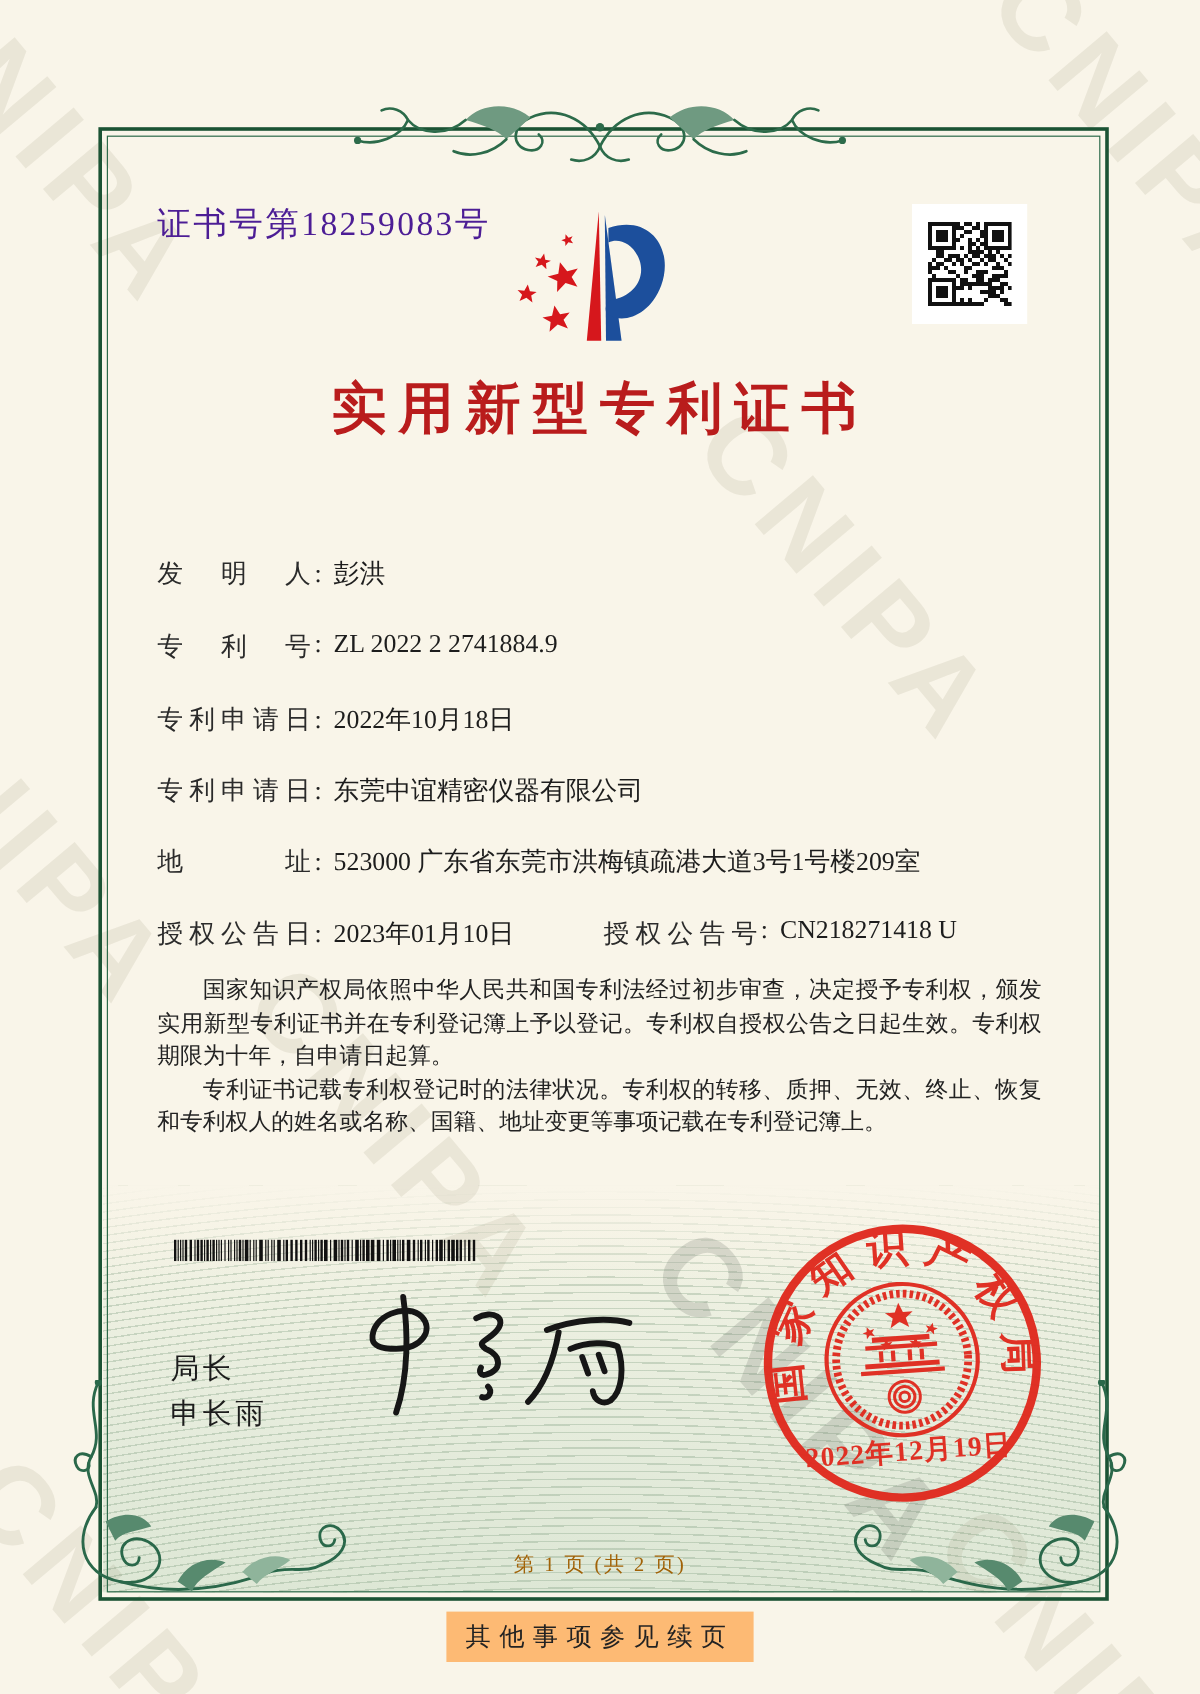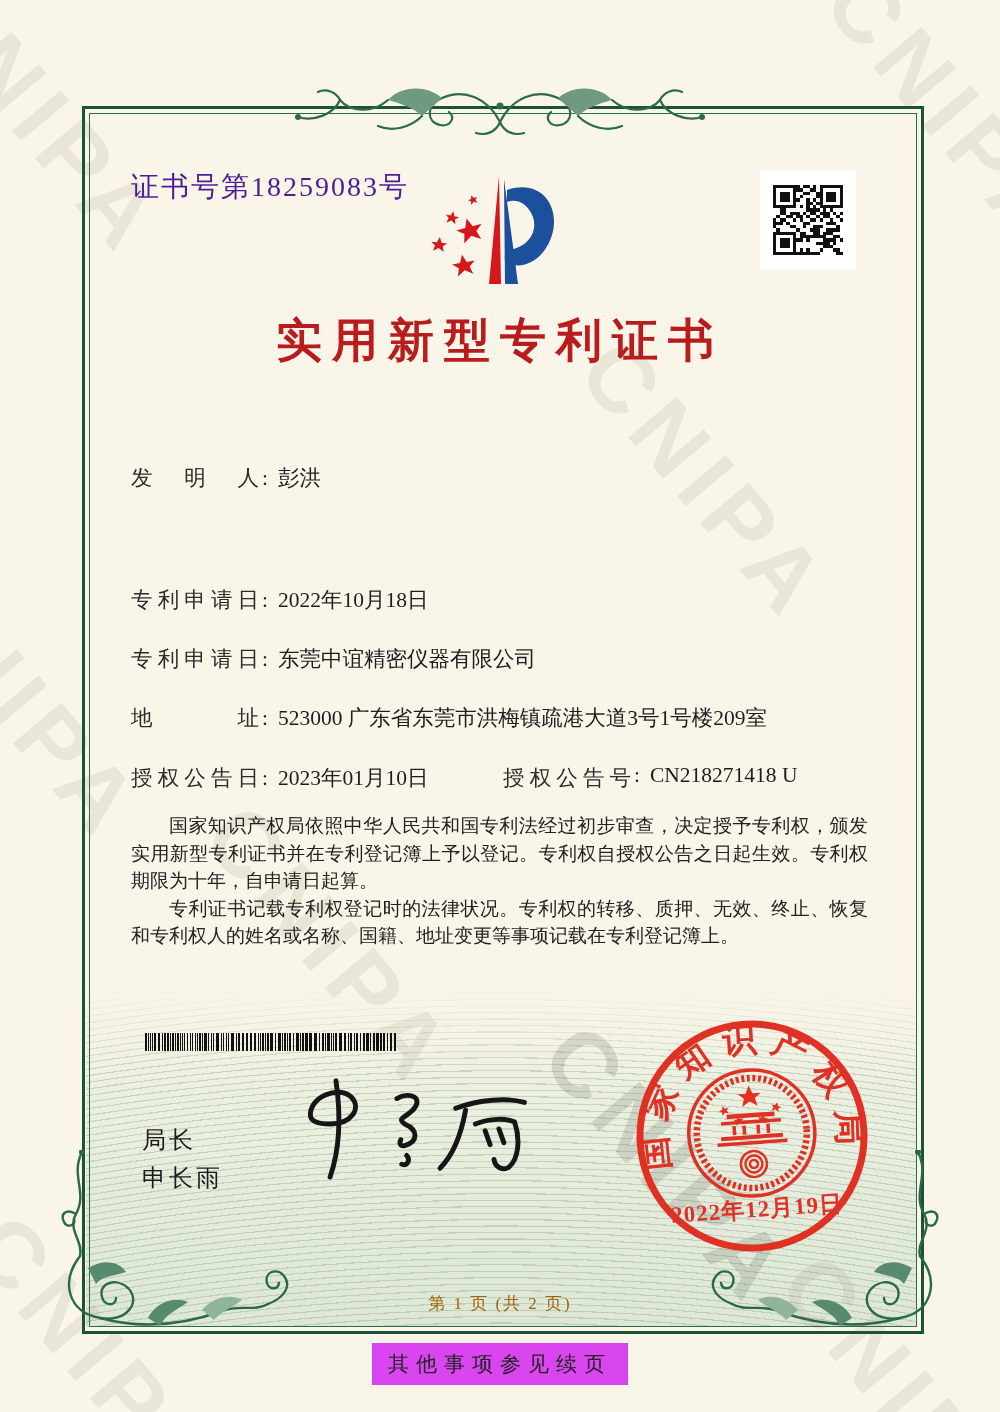--- a/index.html
+++ b/index.html
@@ -57,21 +57,21 @@
             font-size:24px;letter-spacing:3px;color:#1c1c1c;}
   .role{top:1124px}.dname{top:1162px}
   .sig{position:absolute;left:283px;top:1068px;z-index:5;}
 
   .seal{position:absolute;left:617px;top:1001px;z-index:6;transform:rotate(-4deg);opacity:0.96;}
   .seal text{font-family:"Liberation Serif","DejaVu Serif",serif;font-weight:bold;}
 
   .pagenote{position:absolute;left:0;top:1292px;width:100%;z-index:4;text-align:center;
             font-size:17px;letter-spacing:2px;color:#a16207;}
   .contnote{position:absolute;left:50%;top:1343px;transform:translateX(-50%);z-index:4;
-            background:#d946ef;padding:7px 16px;font-size:21px;letter-spacing:7px;color:#222;white-space:nowrap;}
+            background:#fdba74;padding:7px 16px;font-size:21px;letter-spacing:7px;color:#222;white-space:nowrap;}
 </style>
 </head>
 <body>
 
 <div class="page">
 
   <div class="waves"></div>
 
   <div id="wmlayer">
       <div class="wm" style="left: 40px; top: 115px;">CNIPA</div>
@@ -387,20 +387,23 @@
         <rect x="19" y="20" width="1" height="1" fill="#111"></rect>
         <rect x="20" y="20" width="1" height="1" fill="#111"></rect>
       </svg>
   </div>
 
   <div class="title">实用新型专利证书</div>
 
   <div class="row r2">
     <span class="flabel">发明人</span><span class="fsep">:</span><span class="fval">彭洪</span>
   </div>
+  <div class="row r3">
+    <span class="flabel">专利号</span><span class="fsep">:</span><span class="fval">ZL 2022 2 2741884.9</span>
+  </div>
   <div class="row r4">
     <span class="flabel">专利申请日</span><span class="fsep">:</span><span class="fval">2022年10月18日</span>
   </div>
   <div class="row r5">
     <span class="flabel">专利申请日</span><span class="fsep">:</span><span class="fval">东莞中谊精密仪器有限公司</span>
   </div>
   <div class="row r6">
     <span class="flabel">地址</span><span class="fsep">:</span><span class="fval">523000 广东省东莞市洪梅镇疏港大道3号1号楼209室</span>
   </div>
   <div class="row r7">

